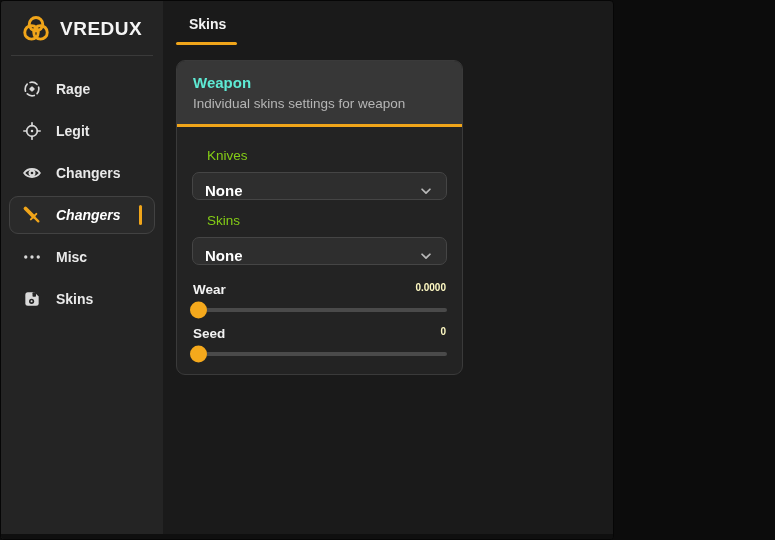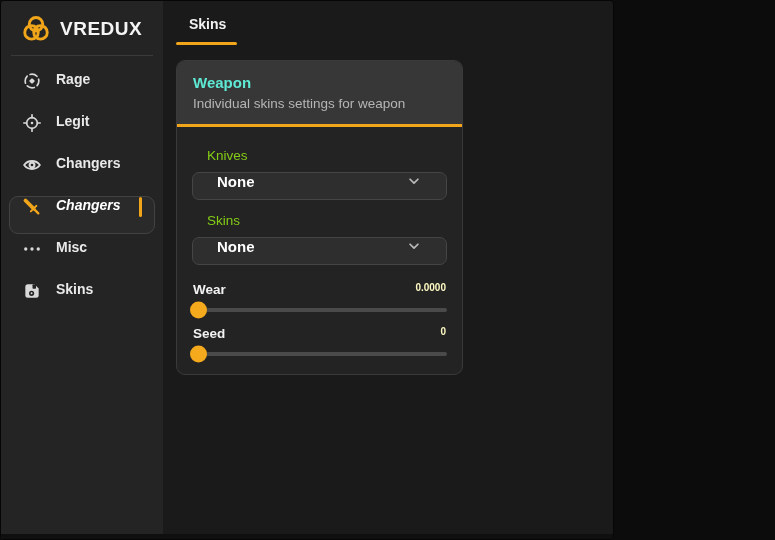--- a/index.html
+++ b/index.html
@@ -32,21 +32,21 @@
     padding:13px 14px 11px 20px;
   }
   .brand-name {
     color:#f5f5f5; font-size:19px; font-weight:700; letter-spacing:0.5px;
   }
   .sidebar-divider {
     height:1px; background:#3a3a3a; margin:0 10px 14px 10px;
   }
   .nav { display:flex; flex-direction:column; padding:0 8px; }
   .nav-item {
-    display:flex; gap:14px;
+    display:flex; align-items:center; gap:14px;
     height:38px; padding:0 12px; margin-bottom:4px;
     border:1px solid transparent; border-radius:9px;
     cursor:pointer;
   }
   .nav-item .label {
     color:#e9e9e9; font-size:14px; font-weight:600;
   }
   .nav-item.active {
     background:#2a2a2a;
     border-color:#424242;
@@ -97,22 +97,22 @@
 
   .field-label {
     color:#84cc16; font-size:13.5px; font-weight:500;
     margin:8px 1px 9px 15px;
   }
   .dropdown {
     height:28px;
     background:#2e2e2e;
     border:1px solid #454545;
     border-radius:7px;
-    display:flex; align-items:flex-start; justify-content:space-between;
-    padding:0 24px;
+    display:flex; align-items:flex-end; justify-content:space-between;
+    padding:0 12px;
     cursor:pointer;
   }
   .dropdown-value { color:#ffffff; font-size:15px; font-weight:700; }
 
   .slider-group { margin-top:14px; }
   .slider-head {
     display:flex; justify-content:space-between;
     padding:0 1px;
   }
   .slider-label { color:#f2f2f2; font-size:13.5px; font-weight:600; }

